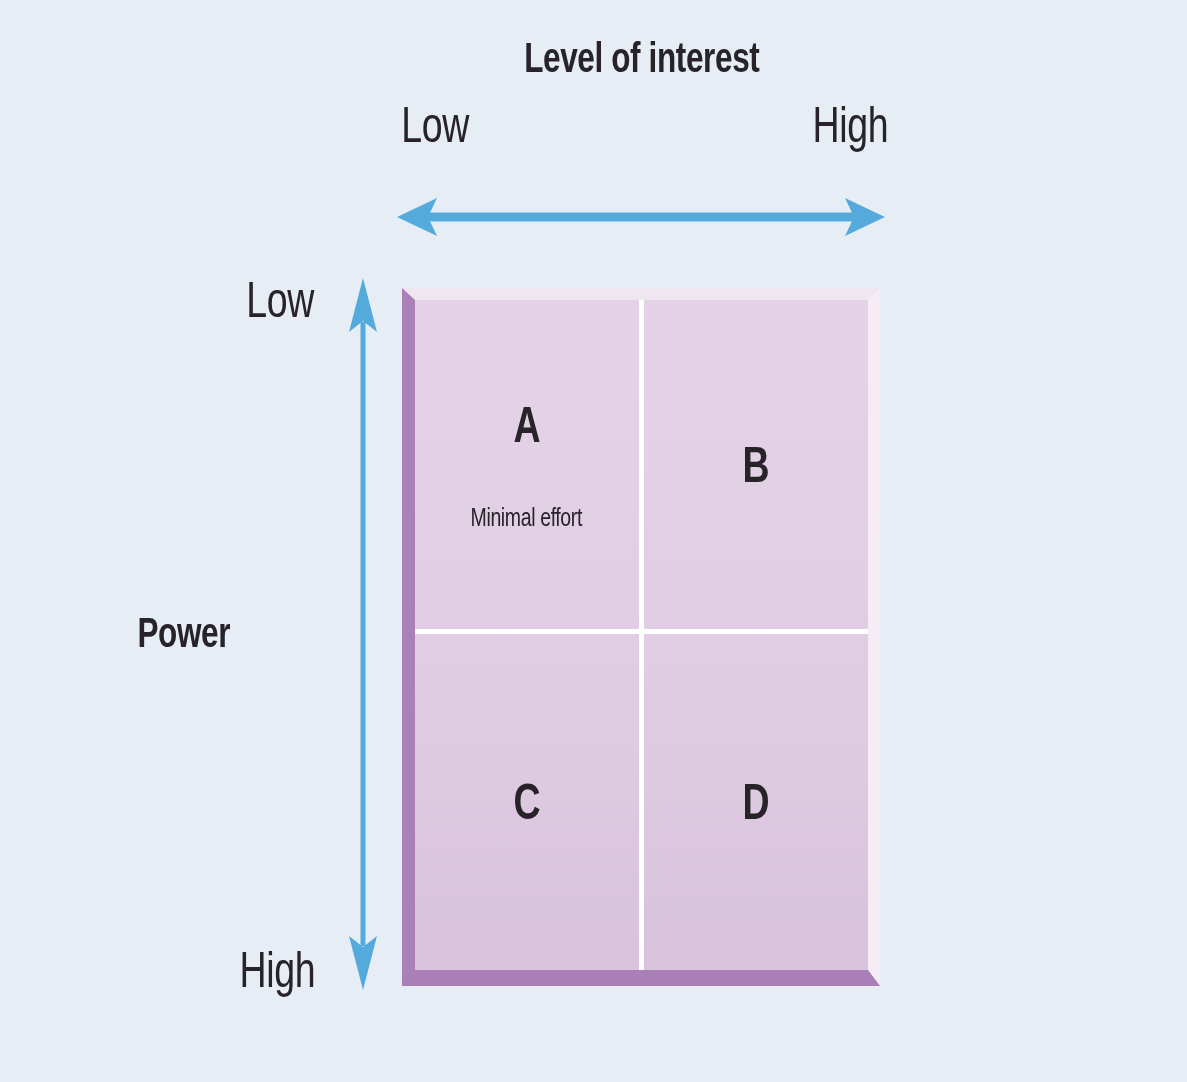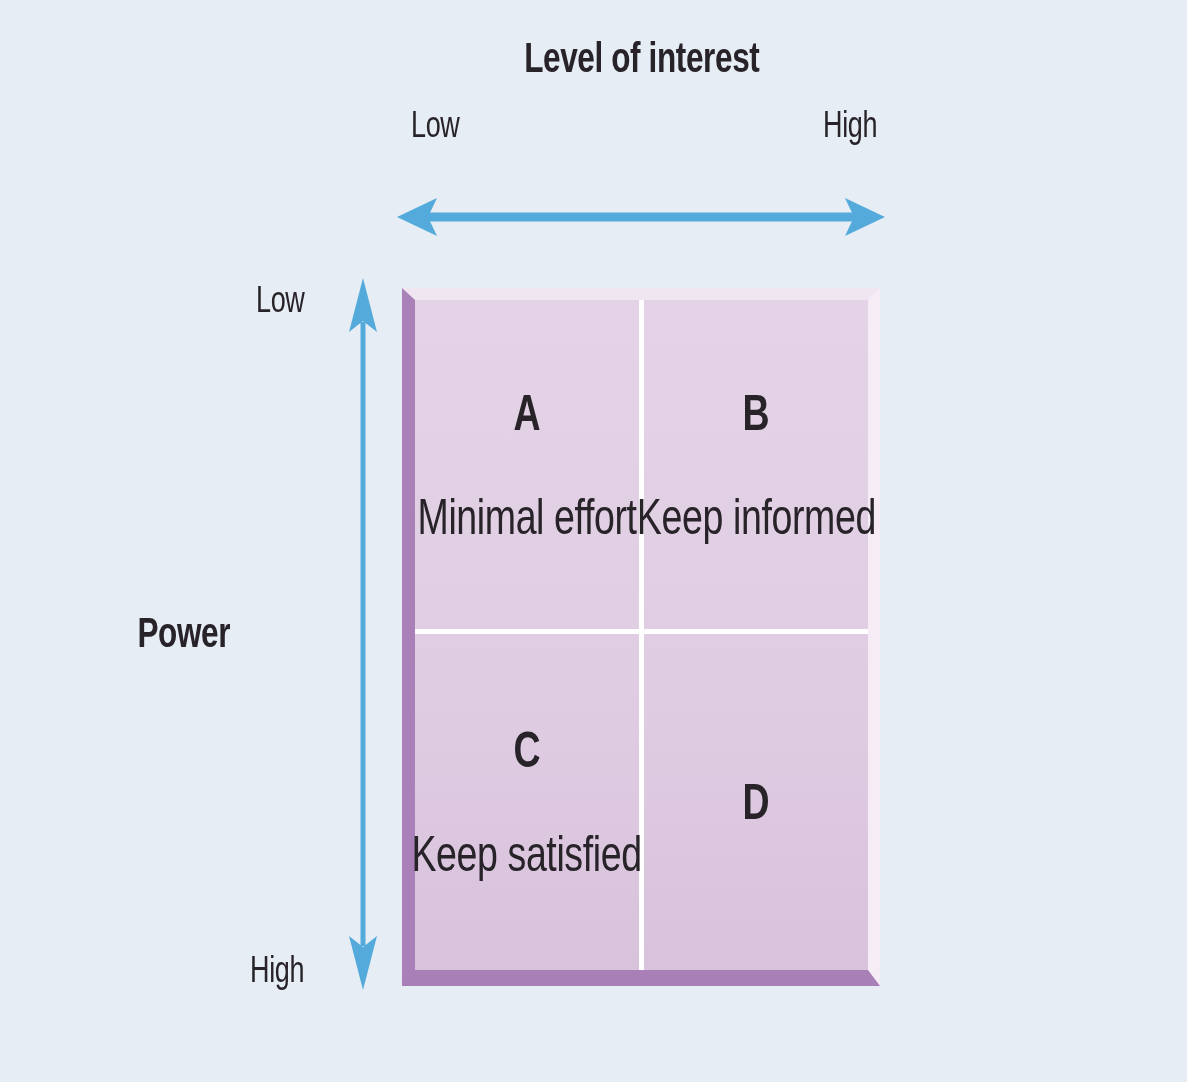--- a/index.html
+++ b/index.html
@@ -16,21 +16,21 @@
   .center { text-align: center; }
   
   .cond {
     display: inline-block;
     transform: scaleX(0.75);
     transform-origin: 50% 50%;
     letter-spacing: -0.5px;
     white-space: nowrap;
   }
   .axis-title { font-size: 42px; font-weight: bold; line-height: 44px; }
-  .axis-label { font-size: 36px; font-weight: normal; line-height: 44px; }
+  .axis-label { font-size: 50px; font-weight: normal; line-height: 44px; }
 
   
   .matrix {
     left: 402px; top: 288px;
     width: 478px; height: 698px;
     box-sizing: border-box;
     border-top: 12px solid #f0e6f2;
     border-right: 12px solid #f5ecf6;
     border-bottom: 16px solid #a87fb7;
     border-left: 13px solid #aa80b8;
@@ -58,21 +58,21 @@
     flex-direction: column;
     align-items: center;
     justify-content: center;
     gap: 54px;
   }
   .cell.q-a { left: 0; top: 0; width: calc(50% - 3px); height: 329px; }
   .cell.q-b { right: 0; top: 0; width: calc(50% - 3px); height: 329px; }
   .cell.q-c { left: 0; top: 334px; bottom: 0; width: calc(50% - 3px); }
   .cell.q-d { right: 0; top: 334px; bottom: 0; width: calc(50% - 3px); }
   .q-letter { font-size: 50px; font-weight: bold; line-height: 1; }
-  .q-desc   { font-size: 50px; line-height: 1; text-align: center; }
+  .q-desc   { font-size: 26px; line-height: 1; text-align: center; }
 
   .arrow-svg { position: absolute; }
 </style>
 </head>
 <body>
 
 <div class="canvas">
 
   <div class="abs center axis-title" style="left:402px; top:36px; width:480px;text-align:center;">
     <span class="cond">Level of interest</span>
@@ -122,31 +122,25 @@
         </div>
         <div class="q-desc">
           <span class="cond">Minimal effort</span>
         </div>
       </div>
 
       <div class="cell q-b">
         <div class="q-letter">
           <span class="cond">B</span>
         </div>
-        <div class="q-desc">
-          <span class="cond">Keep informed</span>
-        </div>
       </div>
 
       <div class="cell q-c">
         <div class="q-letter">
           <span class="cond">C</span>
-        </div>
-        <div class="q-desc">
-          <span class="cond">Keep satisfied</span>
         </div>
       </div>
 
       <div class="cell q-d">
         <div class="q-letter">
           <span class="cond">D</span>
         </div>
       </div>
 
     </div>

